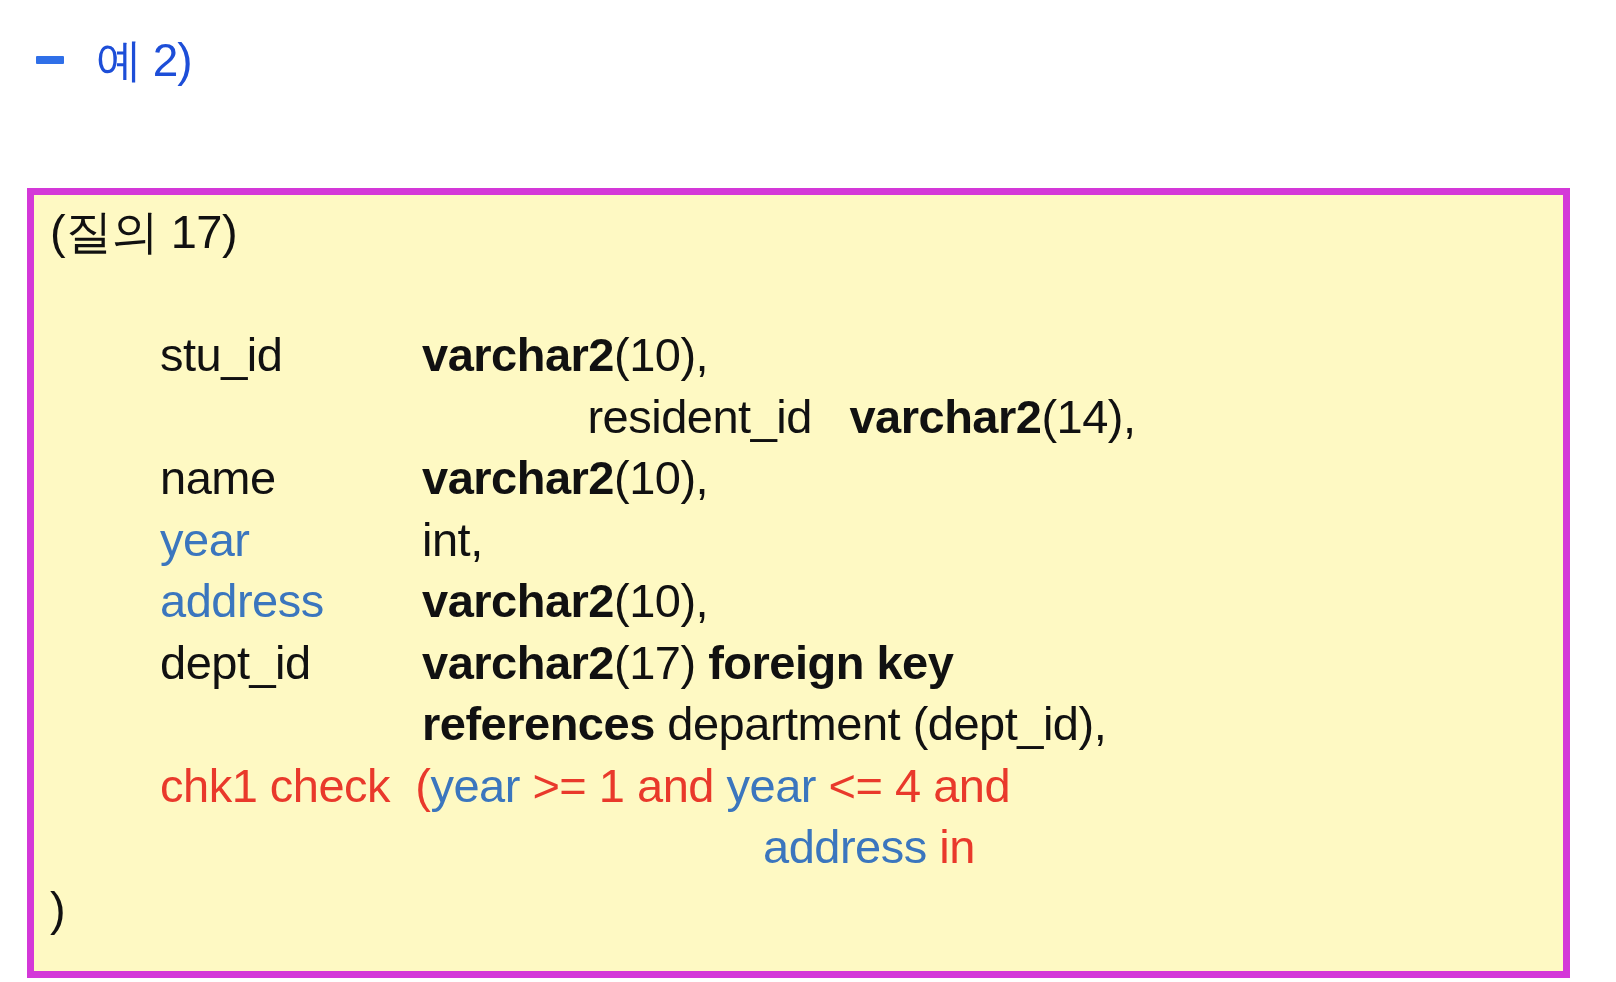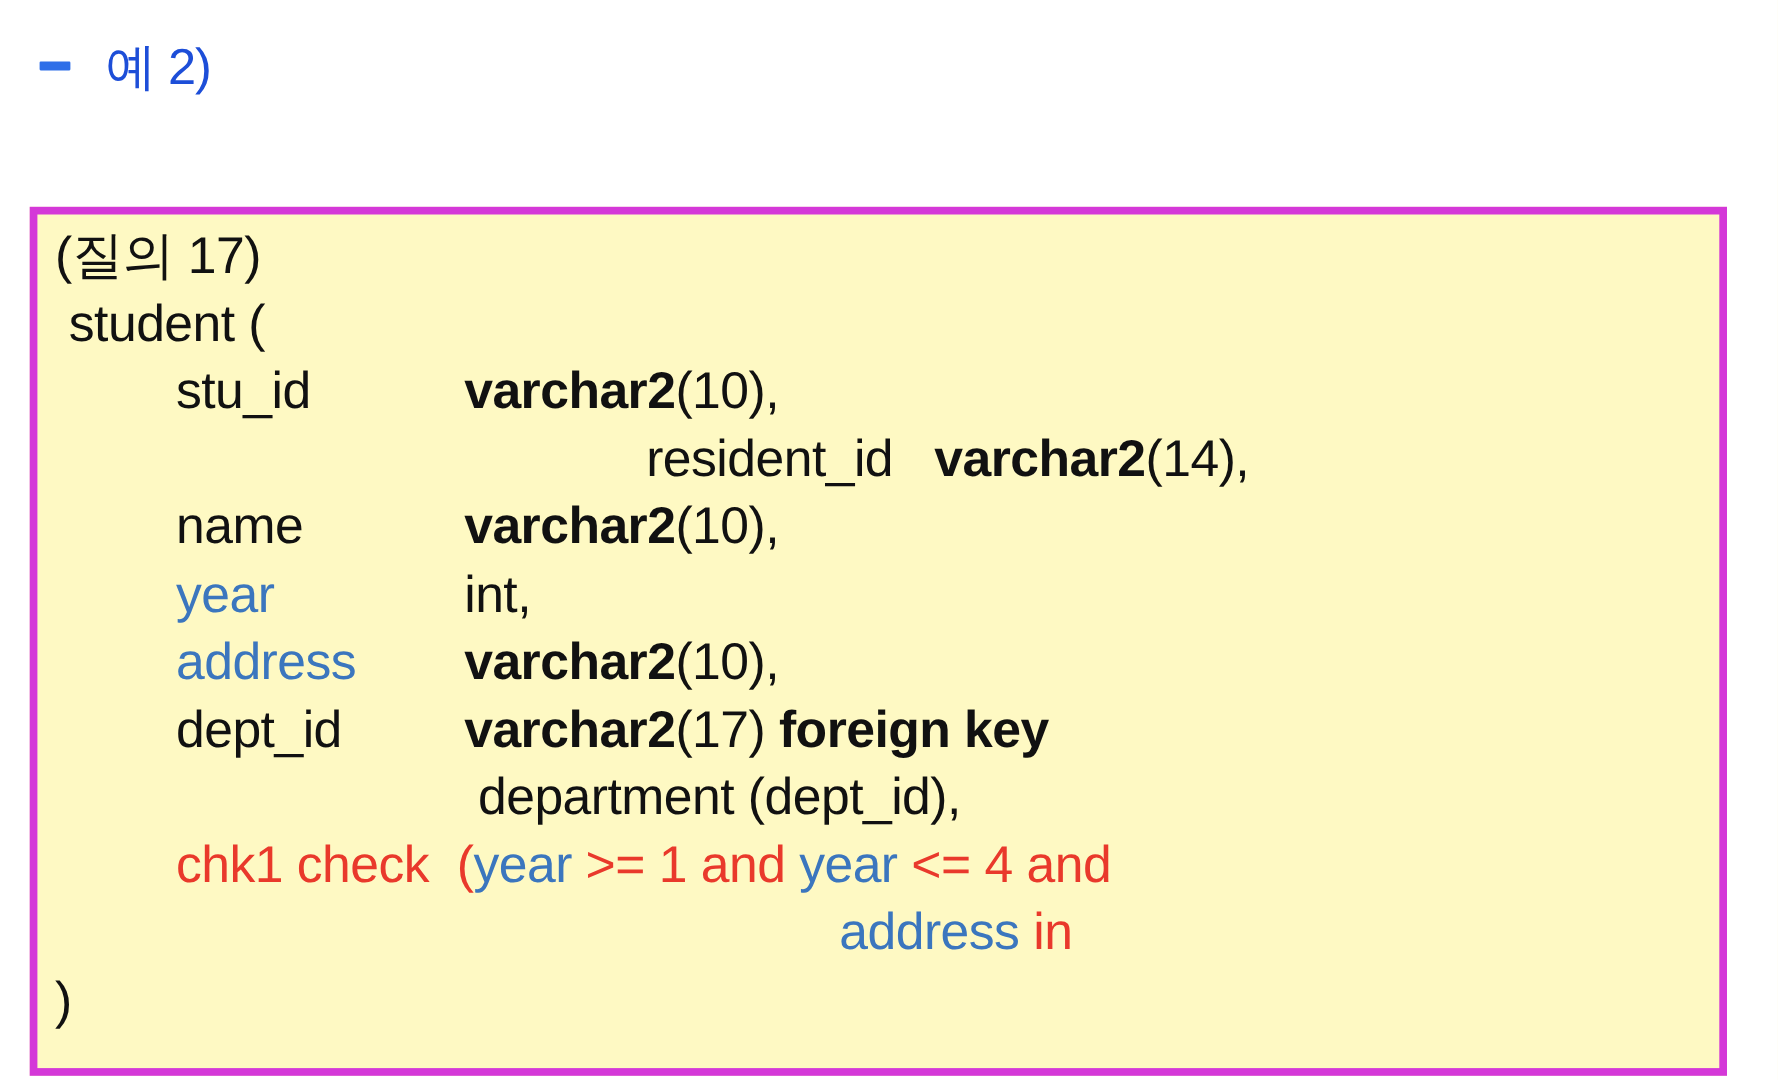--- a/index.html
+++ b/index.html
@@ -77,21 +77,20 @@
     <span class="dash"></span>
     <span class="title-text">예 2)</span>
   </div>
 
   <div class="code-box">
 
   <div class="code-line" style="padding-left: 0px;">
         <span class="tok k">(질의 17)</span>
       </div>
       <div class="code-line" style="padding-left: 0px;">
-        <span class="tok k"> student (</span>
       </div>
       <div class="code-line" style="padding-left: 110px;">
         <span class="tok k colw" style="min-width: 262px;">stu_id</span>
         <span class="tok k bold">varchar2</span>
         <span class="tok k">(10),</span>
       </div>
       <div class="code-line" style="padding-left: 110px; justify-content: center;">
         <span class="tok k colw" style="min-width: 262px;">resident_id</span>
         <span class="tok k bold">varchar2</span>
         <span class="tok k">(14),</span>
@@ -110,20 +109,21 @@
         <span class="tok k bold">varchar2</span>
         <span class="tok k">(10),</span>
       </div>
       <div class="code-line" style="padding-left: 110px;">
         <span class="tok k colw" style="min-width: 262px;">dept_id</span>
         <span class="tok k bold">varchar2</span>
         <span class="tok k">(17) </span>
         <span class="tok k bold">foreign key</span>
       </div>
       <div class="code-line" style="padding-left: 372px;">
+        <span class="tok k bold">references</span>
         <span class="tok k"> department (dept_id),</span>
       </div>
       <div class="code-line" style="padding-left: 110px;">
         <span class="tok red">chk1 check  (</span>
         <span class="tok blue">year</span>
         <span class="tok red"> &gt;= 1 and </span>
         <span class="tok blue">year</span>
         <span class="tok red"> &lt;= 4 and</span>
       </div>
       <div class="code-line" style="padding-left: 713px;">

